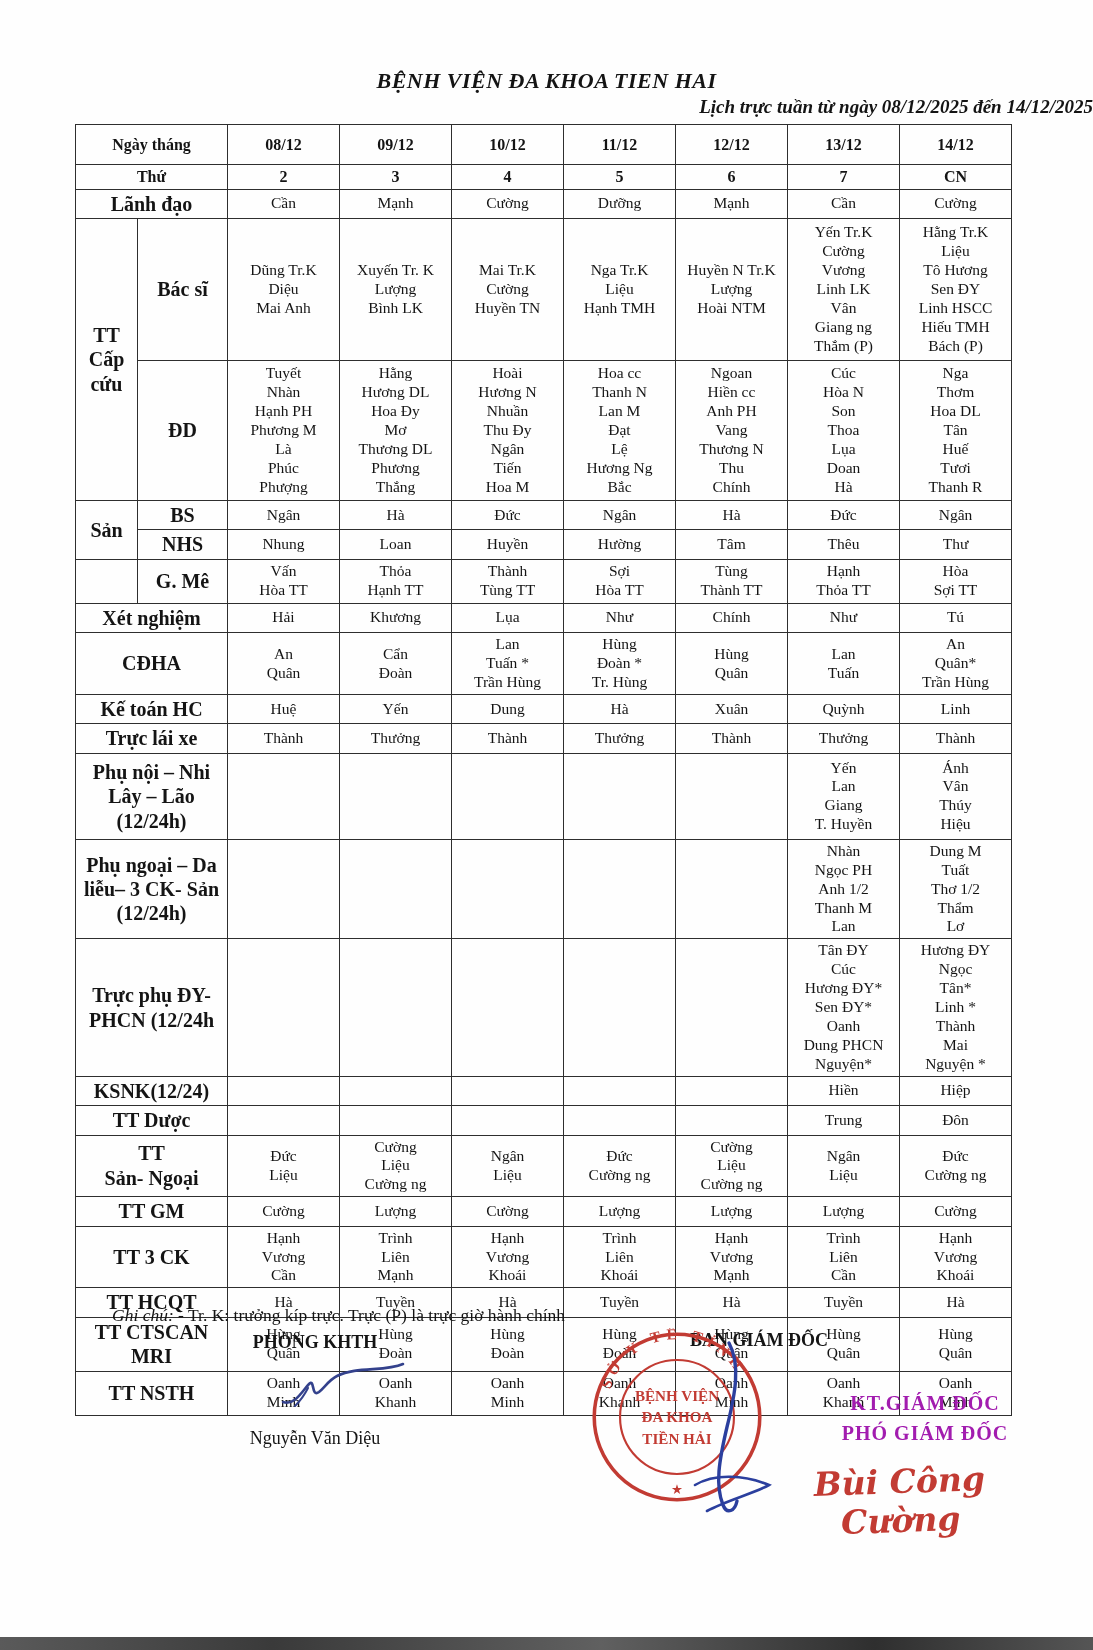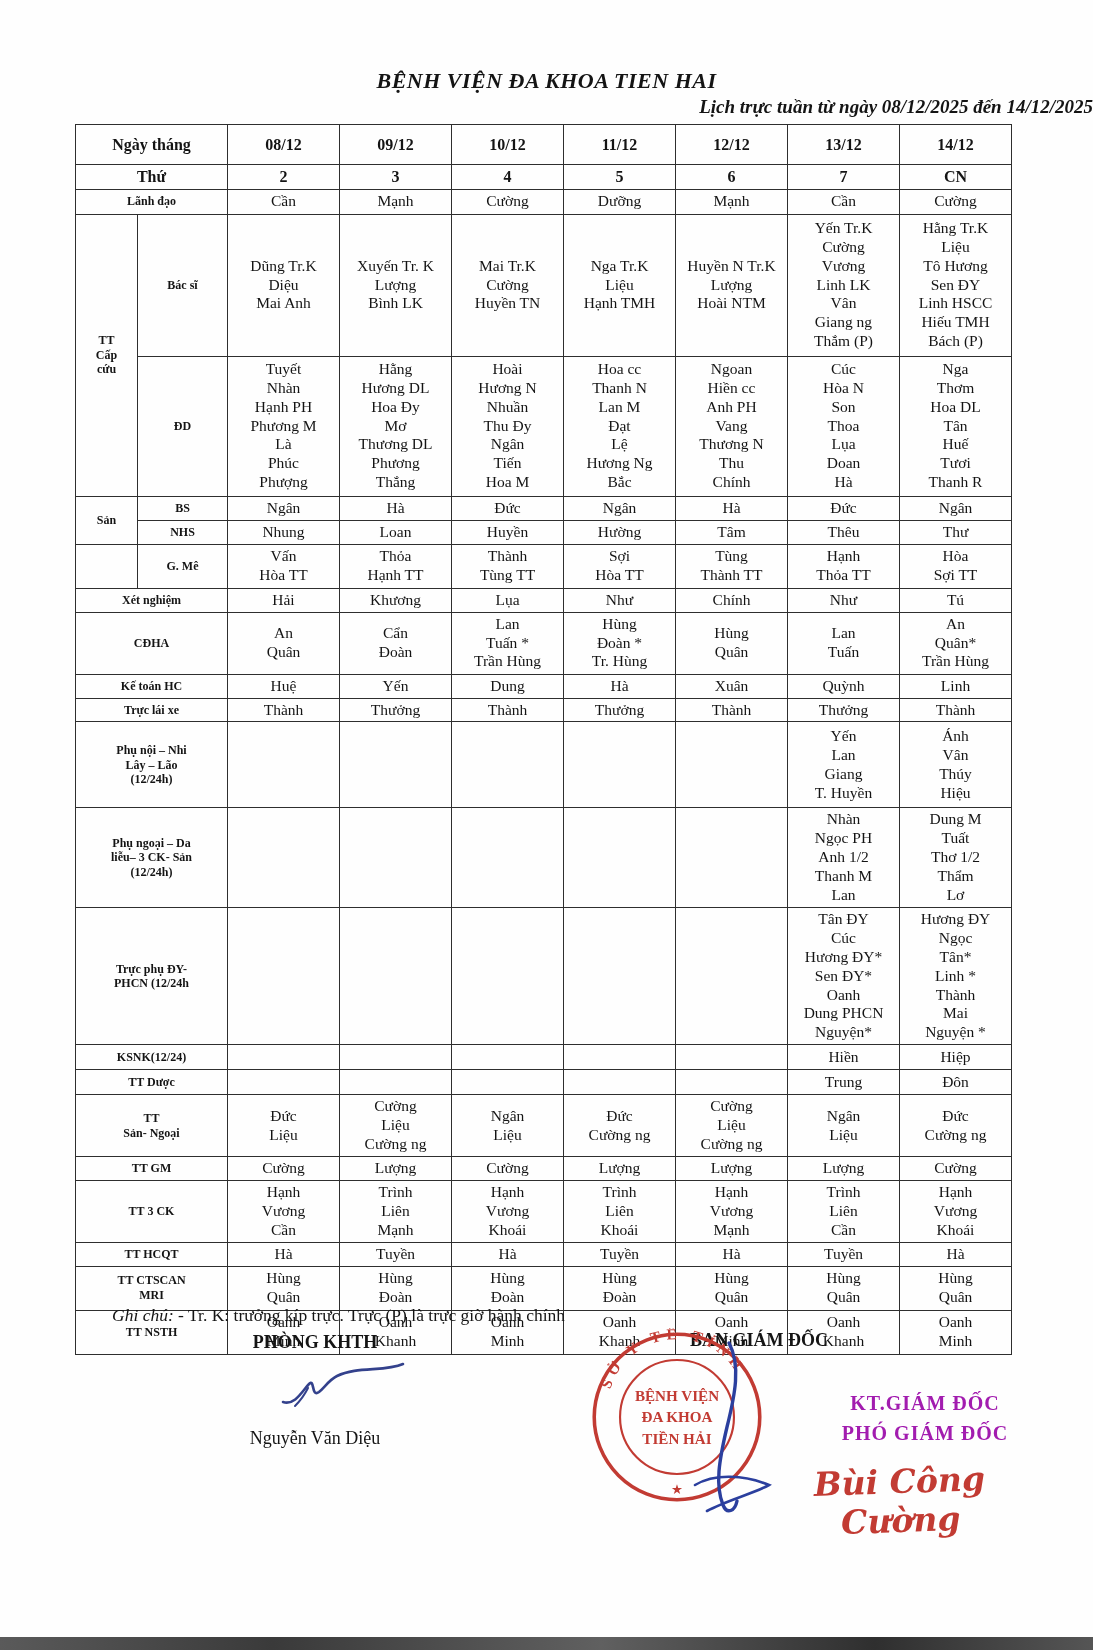--- a/index.html
+++ b/index.html
@@ -17,21 +17,21 @@
     font-size:19px;font-weight:bold;font-style:italic;
   }
   table.sched{
     position:absolute;left:75px;top:124px;width:936px;
     border-collapse:collapse;table-layout:fixed;
   }
   table.sched td{
     border:1.6px solid #2e2e2e;text-align:center;vertical-align:middle;
     font-size:15.5px;line-height:1.22;padding:2px 1px;overflow:hidden;
   }
-  table.sched td.lbl{font-weight:bold;font-size:12px;}
+  table.sched td.lbl{font-weight:bold;font-size:20px;}
   table.sched tr.hdr td{font-weight:bold;font-size:16px;}
   .footer-note{position:absolute;left:112px;top:1305px;font-size:17.5px;}
   .footer-note .pfx{font-weight:normal;font-style:italic;}
   .khth-title{position:absolute;left:205px;top:1332px;width:220px;text-align:center;font-size:18px;font-weight:bold;}
   .khth-name{position:absolute;left:205px;top:1428px;width:220px;text-align:center;font-size:18px;}
   .bgd-title{position:absolute;left:690px;top:1330px;font-size:18px;font-weight:bold;}
   .stamp-wrap{position:absolute;left:588px;top:1328px;width:178px;height:178px;}
   .blue-sign{position:absolute;left:665px;top:1335px;width:130px;height:185px;}
   .khth-sign{position:absolute;left:265px;top:1350px;width:150px;height:70px;}
   .red-titles{position:absolute;left:815px;top:1388px;width:220px;text-align:center;

